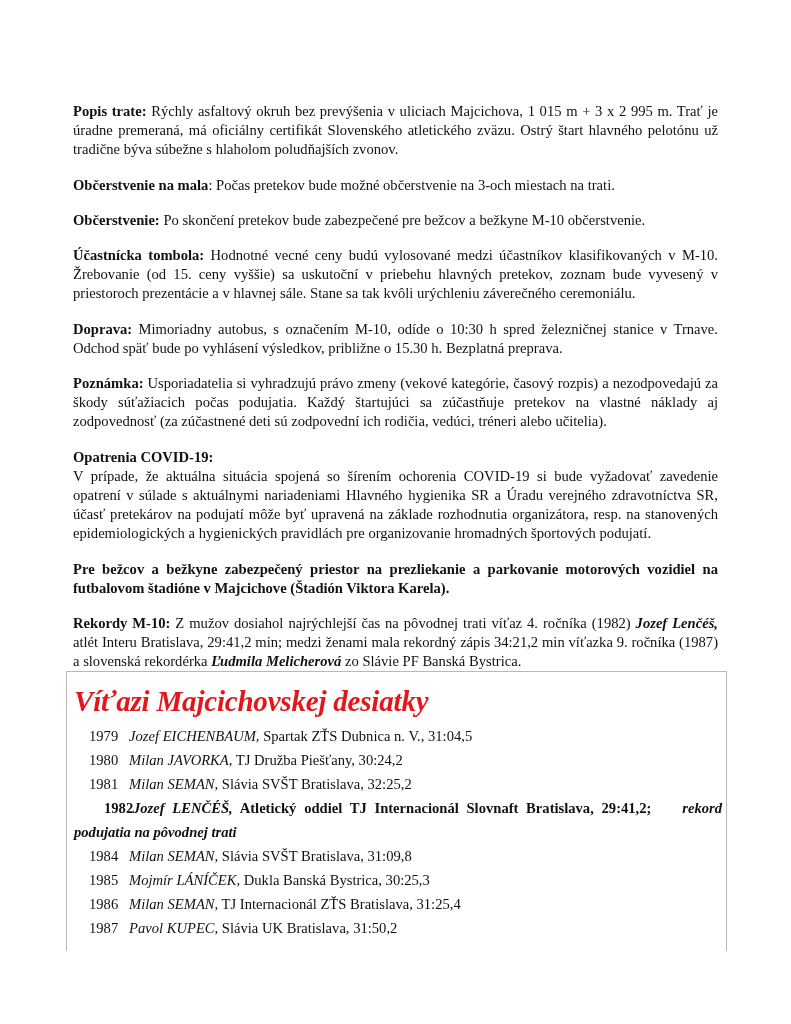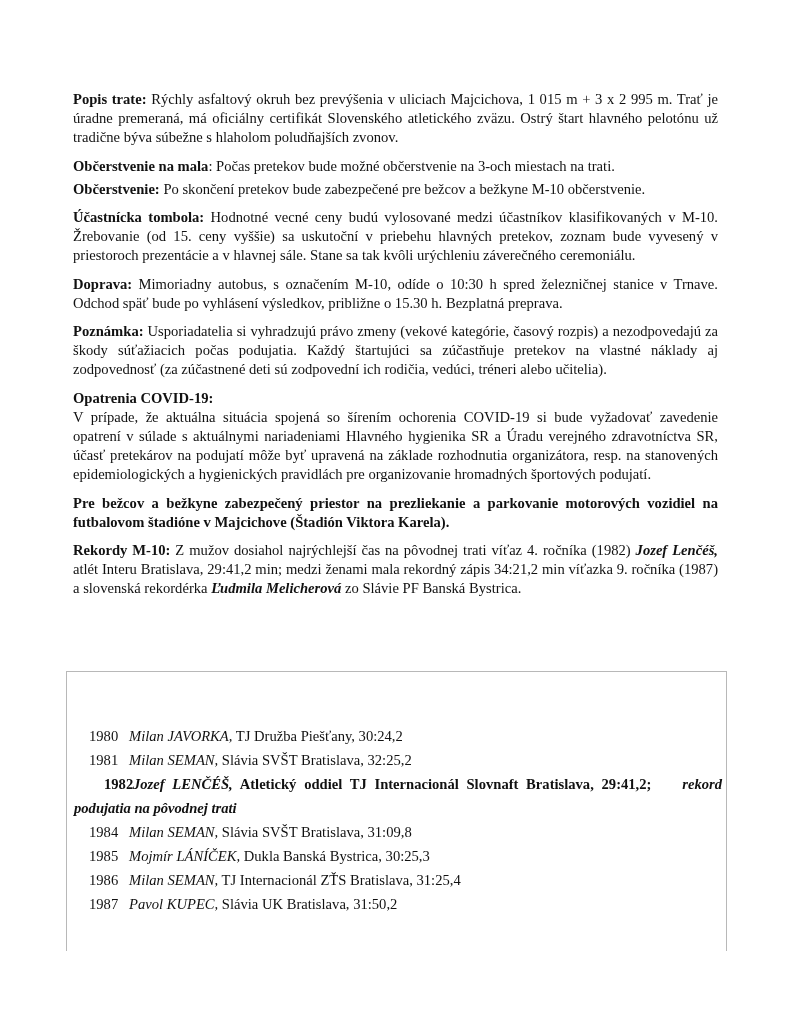--- a/index.html
+++ b/index.html
@@ -4,21 +4,21 @@
 <style>
   html, body { margin: 0; padding: 0; background: #ffffff; }
   body {
     width: 791px; height: 1024px; position: relative; overflow: hidden;
     font-family: "Liberation Serif", serif; color: #111111;
   }
   .content {
     position: absolute; left: 73px; top: 86px; width: 645px;
     font-size: 14.6px; line-height: 19.2px;
   }
-  p { margin: 4px 0 9px 0; text-align: justify; }
+  p { margin: 16px 0 9px 0; text-align: justify; }
   p.tight { margin-bottom: 0; }
   .lbl { font-weight: bold; }
   .bi { font-weight: bold; font-style: italic; }
   .bold-para { font-weight: bold; }
   .box {
     position: absolute; left: 66px; top: 671px; width: 659px; height: 279px;
     border-top: 1px solid #b8b8b8; border-left: 1px solid #b8b8b8; border-right: 1px solid #b8b8b8;
   }
   .box-title {
     position: absolute; left: 7px; top: 12px;
@@ -53,21 +53,23 @@
   <p><span class="lbl">Poznámka:</span><span> Usporiadatelia si vyhradzujú právo zmeny (vekové kategórie, časový rozpis) a nezodpovedajú za škody súťažiacich počas podujatia. Každý štartujúci sa zúčastňuje pretekov na vlastné náklady aj zodpovednosť (za zúčastnené deti sú zodpovední ich rodičia, vedúci, tréneri alebo učitelia).</span></p>
 
   <p><span class="lbl" style="display:block">Opatrenia COVID-19:</span><span>V prípade, že aktuálna situácia spojená so šírením ochorenia COVID-19 si bude vyžadovať zavedenie opatrení v súlade s aktuálnymi nariadeniami Hlavného hygienika SR a Úradu verejného zdravotníctva SR, účasť pretekárov na podujatí môže byť upravená na základe rozhodnutia organizátora, resp. na stanovených epidemiologických a hygienických pravidlách pre organizovanie hromadných športových podujatí.</span></p>
 
   <p class="bold-para">Pre bežcov a bežkyne zabezpečený priestor na prezliekanie a parkovanie motorových vozidiel na futbalovom štadióne v Majcichove (Štadión Viktora Karela).</p>
 
   <p><span class="lbl">Rekordy M-10:</span><span> Z mužov dosiahol najrýchlejší čas na pôvodnej trati víťaz 4. ročníka (1982) </span><span class="bi">Jozef Lenčéš,</span><span> atlét Interu Bratislava, 29:41,2 min; medzi ženami mala rekordný zápis 34:21,2 min víťazka 9. ročníka (1987) a slovenská rekordérka </span><span class="bi">Ľudmila Melicherová</span><span> zo Slávie PF Banská Bystrica.</span></p>
 </div>
 
 <div class="box">
+  <div class="box-title">Víťazi Majcichovskej desiatky</div>
   <div class="winners">
+    <div class="w-row"><span class="w-year">1979</span><span class="w-name">Jozef EICHENBAUM,</span><span> Spartak ZŤS Dubnica n. V., 31:04,5</span></div>
     <div class="w-row"><span class="w-year">1980</span><span class="w-name">Milan JAVORKA,</span><span> TJ Družba Piešťany, 30:24,2</span></div>
     <div class="w-row"><span class="w-year">1981</span><span class="w-name">Milan SEMAN,</span><span> Slávia SVŠT Bratislava, 32:25,2</span></div>
     <div class="w-row highlight"><span class="w-year">1982</span><span class="w-name">Jozef LENČÉŠ,</span><span> Atletický oddiel TJ Internacionál Slovnaft Bratislava, 29:41,2;</span>&nbsp;&nbsp;&nbsp; <span class="w-note">rekord podujatia na pôvodnej trati</span></div>
     <div class="w-row"><span class="w-year">1984</span><span class="w-name">Milan SEMAN,</span><span> Slávia SVŠT Bratislava, 31:09,8</span></div>
     <div class="w-row"><span class="w-year">1985</span><span class="w-name">Mojmír LÁNÍČEK,</span><span> Dukla Banská Bystrica, 30:25,3</span></div>
     <div class="w-row"><span class="w-year">1986</span><span class="w-name">Milan SEMAN,</span><span> TJ Internacionál ZŤS Bratislava, 31:25,4</span></div>
     <div class="w-row"><span class="w-year">1987</span><span class="w-name">Pavol KUPEC,</span><span> Slávia UK Bratislava, 31:50,2</span></div>
   </div>
 </div>
 

